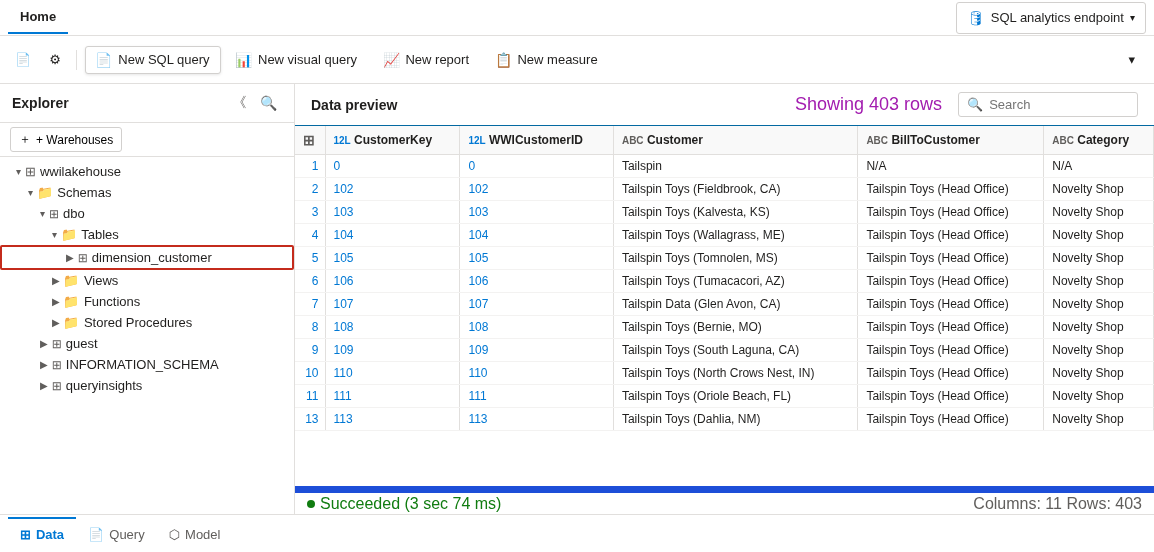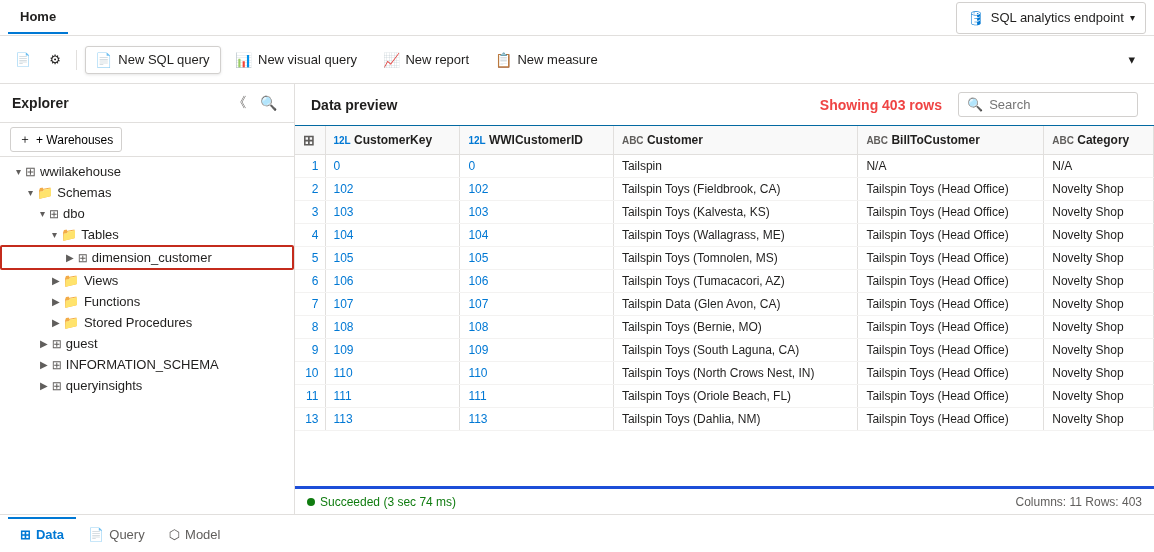--- a/index.html
+++ b/index.html
@@ -39,35 +39,35 @@
     .tree-indent-4 { padding-left: 52px; }
     .tree-indent-5 { padding-left: 64px; }
     .tree-label { font-size: 13px; }
     .chevron { font-size: 10px; color: #605e5c; }
     .folder-icon { color: #e8c46a; font-size: 13px; }
 
     
     .content-area { flex: 1; display: flex; flex-direction: column; overflow: hidden; }
     .data-preview-header { display: flex; align-items: center; justify-content: space-between; padding: 8px 16px; border-bottom: 1px solid #0369a1; }
     .data-preview-title { font-weight: 600; font-size: 14px; }
-    .rows-info { font-size: 14px; color: #ef4444; font-weight: bold; }
+    .rows-info { font-size: 18px; color: #a21caf; }
     .search-box { display: flex; align-items: center; gap: 6px; border: 1px solid #d2d0ce; border-radius: 3px; padding: 4px 8px; background: #fff; width: 180px; }
     .search-input { border: none; outline: none; font-size: 13px; width: 100%; }
 
     
     .table-container { flex: 1; overflow: auto; }
     table { width: 100%; border-collapse: collapse; font-size: 12px; }
     thead tr { background: #f9f9f9; border-bottom: 1px solid #e1dfdd; }
     th { padding: 6px 8px; text-align: left; font-weight: 600; border-right: 1px solid #e1dfdd; white-space: nowrap; color: #201f1e; font-size: 12px; }
     td { padding: 4px 8px; border-right: 1px solid #e1dfdd; border-bottom: 1px solid #f3f2f1; white-space: nowrap; }
     .row-num { color: #0078d4; text-align: right; width: 24px; padding-right: 6px; }
     .cell-link { color: #0078d4; }
 
     
-    .status-bar { display: flex; align-items: center; justify-content: space-between; padding: 4px 12px; border-top: 3px solid #1d4ed8; background: #fff; font-size: 12px; color: #605e5c; height: 28px; }
+    .status-bar { display: flex; align-items: center; justify-content: space-between; padding: 4px 12px; border-top: 7px solid #1d4ed8; background: #fff; font-size: 16px; color: #605e5c; height: 28px; }
     .status-success { color: #107c10; display: flex; align-items: center; gap: 5px; }
     .status-dot { width: 8px; height: 8px; background: #107c10; border-radius: 50%; }
 
     
     .bottom-tabs { display: flex; align-items: center; border-top: 1px solid #e1dfdd; background: #fff; padding: 0 8px; height: 38px; }
     .bottom-tab { display: flex; align-items: center; gap: 5px; padding: 8px 12px; cursor: pointer; font-size: 13px; color: #605e5c; border-top: 2px solid transparent; }
     .bottom-tab.active { color: #0078d4; border-top: 2px solid #0078d4; font-weight: 600; }
 
     .divider-line { width: 1px; height: 20px; background: #e1dfdd; margin: 0 4px; }
   </style>

